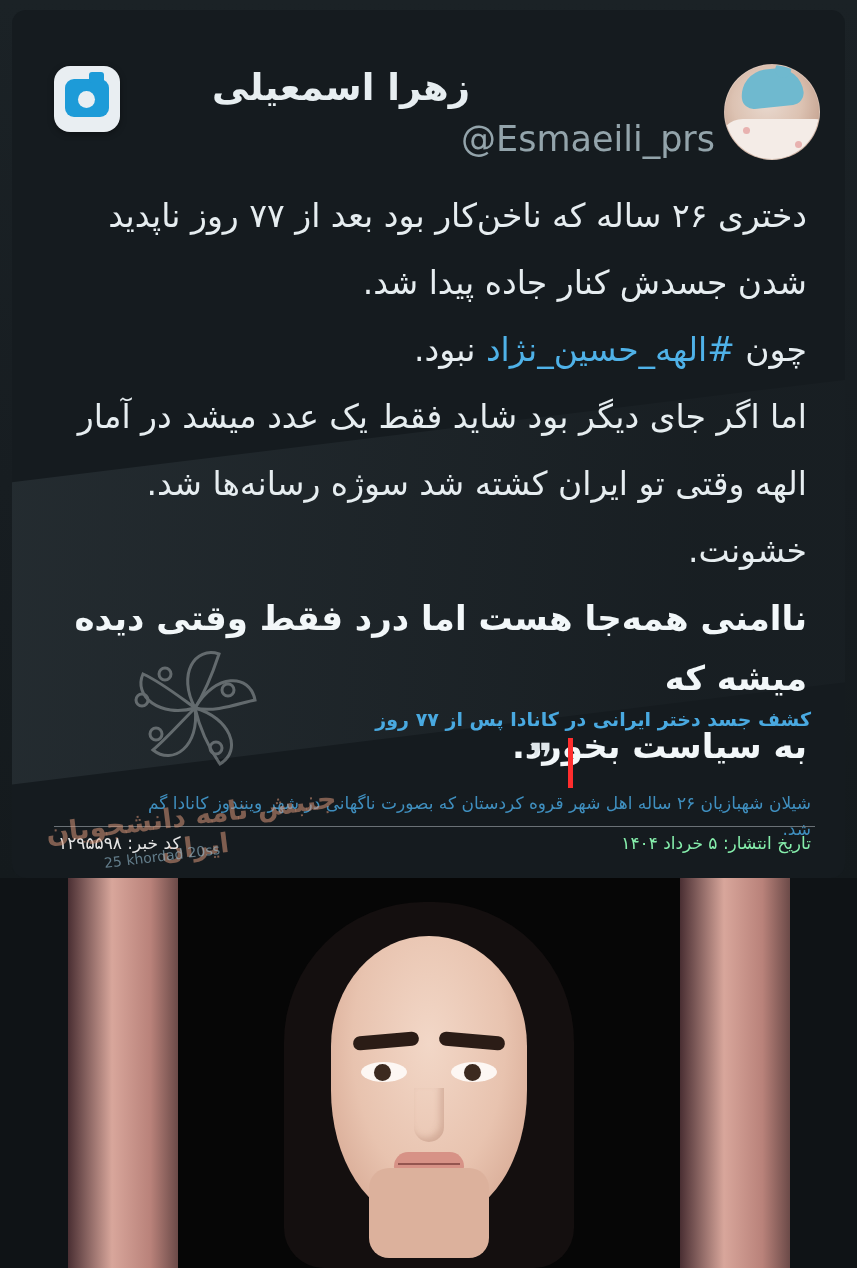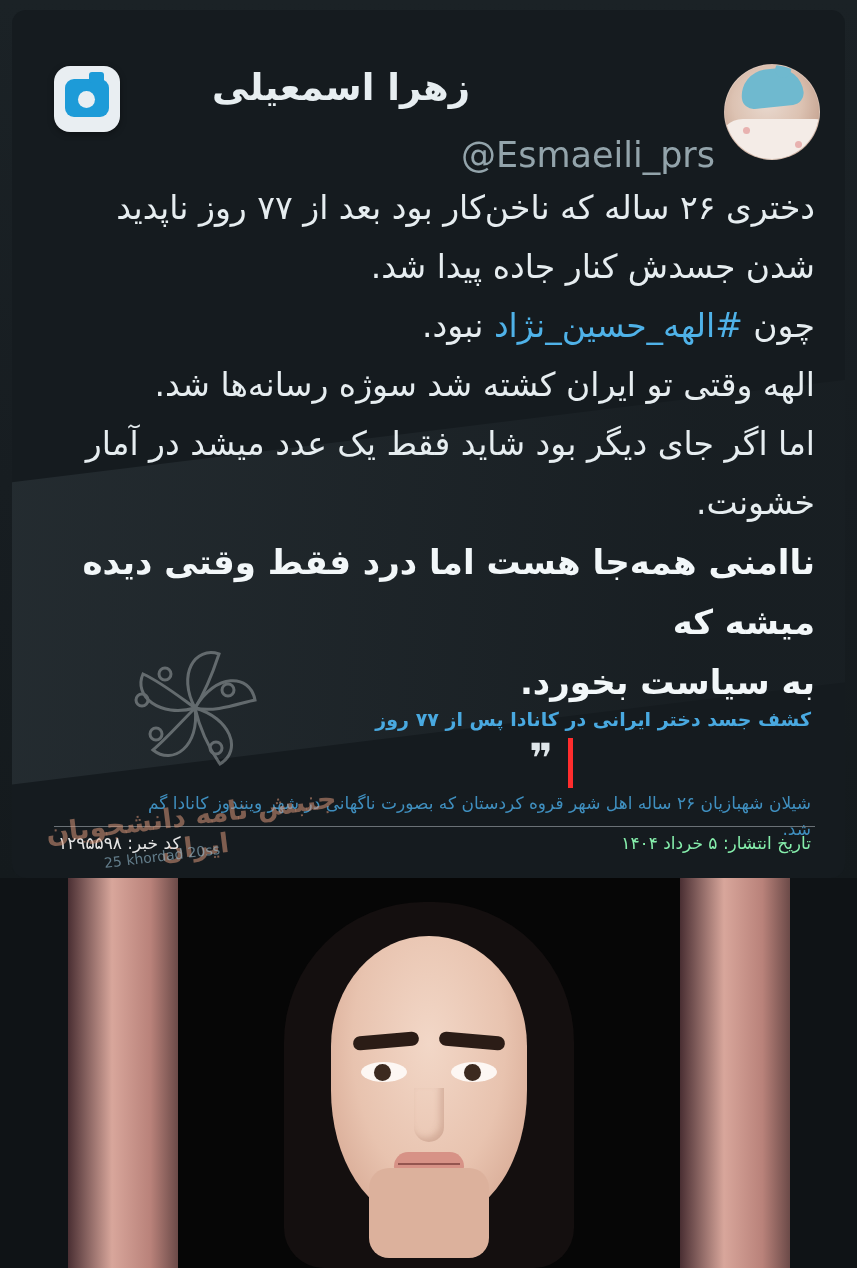--- a/index.html
+++ b/index.html
@@ -102,21 +102,20 @@
     text-align: left;
     padding-right: 130px;
   }
   .handle {
     color: #93a4ab;
     font-size: 35px;
     line-height: 50px;
     direction: ltr;
     text-align: right;
     padding-right: 130px;
-    margin-top: 16px;
   }
   
   .app-badge {
     position: absolute;
     top: 56px;
     left: 42px;
     width: 66px; height: 66px;
     border-radius: 16px;
     background: #e9eef2;
     box-shadow: 0 2px 6px rgba(0,0,0,0.35);
@@ -144,21 +143,21 @@
     position: absolute;
     top: 168px;
     right: 30px;
     left: 30px;
     color: #e6edf0;
     font-size: 33px;
     line-height: 59px;
     text-align: right;
     direction: rtl;
   }
-  .tweet-text p { margin: 0; }
+  .tweet-text p { margin: 8px; }
   .hashtag { color: #4fb2e8; }
   .bold-line {
     font-weight: bold;
     color: #f2f7f9;
     font-size: 34px;
     line-height: 60px;
   }
   
   .clip {
     position: absolute;
@@ -393,22 +392,22 @@
         <div class="name-block">
           <div class="display-name">زهرا اسمعیلی</div>
           <div class="handle">@Esmaeili_prs</div>
         </div>
       </div>
 
       <div class="tweet-text">
         <p>دختری ۲۶ ساله که ناخن‌کار بود بعد از ۷۷ روز ناپدید</p>
         <p>شدن جسدش کنار جاده پیدا شد.</p>
         <p><span>چون </span><span class="hashtag">#الهه_حسین_نژاد</span><span> نبود.</span></p>
+        <p>اما اگر جای دیگر بود شاید فقط یک عدد میشد در آمار</p>
         <p>الهه وقتی تو ایران کشته شد سوژه رسانه‌ها شد.</p>
-        <p>اما اگر جای دیگر بود شاید فقط یک عدد میشد در آمار</p>
         <p>خشونت.</p>
         <p class="bold-line">ناامنی همه‌جا هست اما درد فقط وقتی دیده میشه که</p>
         <p class="bold-line">به سیاست بخورد.</p>
       </div>
 
       <div class="wm-flower">
         <svg viewBox="0 0 150 140" width="150" height="140" aria-hidden="true">
           <g fill="none" stroke="#cfd6d8" stroke-width="3" opacity="0.85">
             <g transform="translate(75,70)">
               <path d="M0,0 C20,-35 55,-35 60,-8 C45,-5 20,5 0,0Z"></path>

